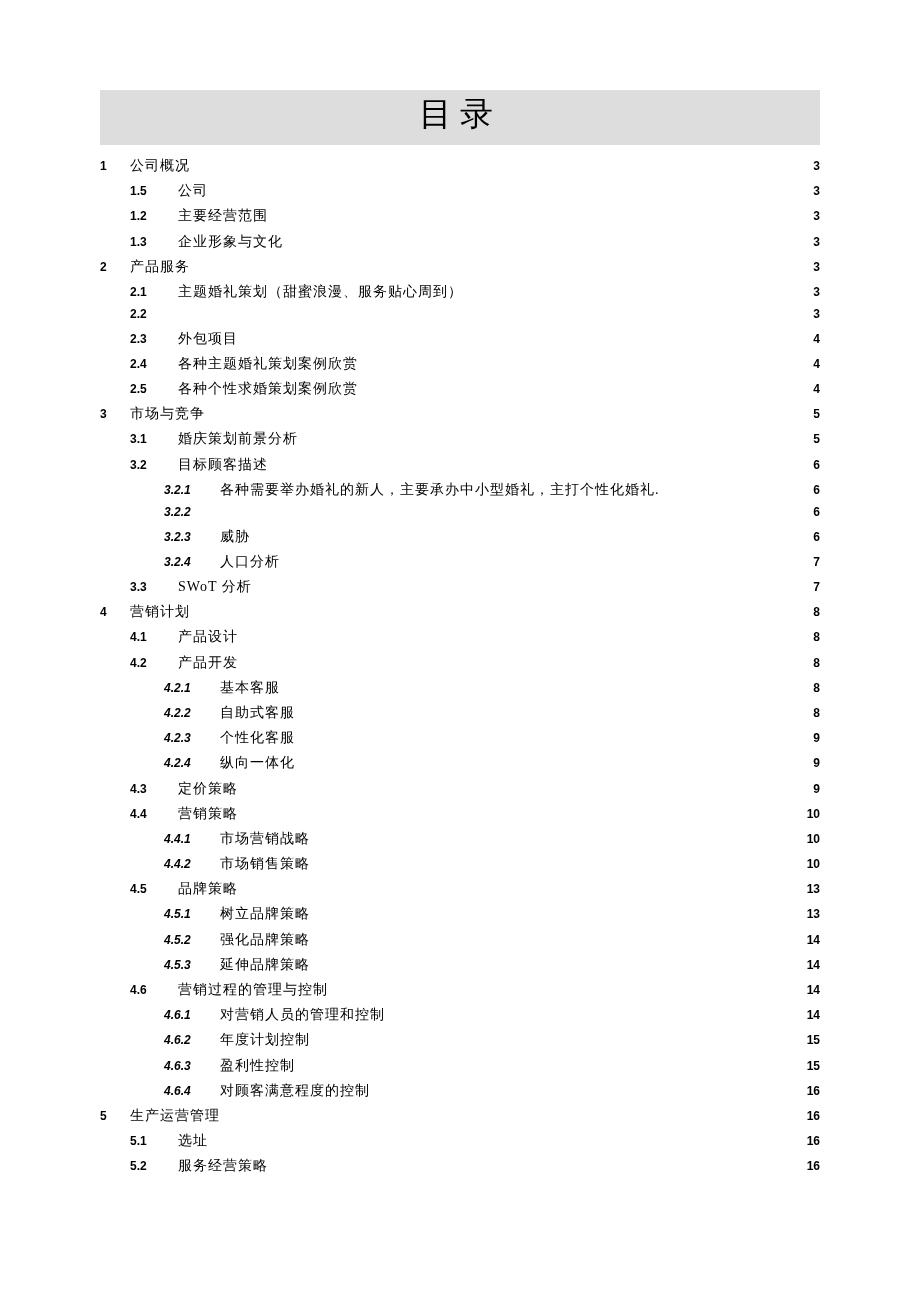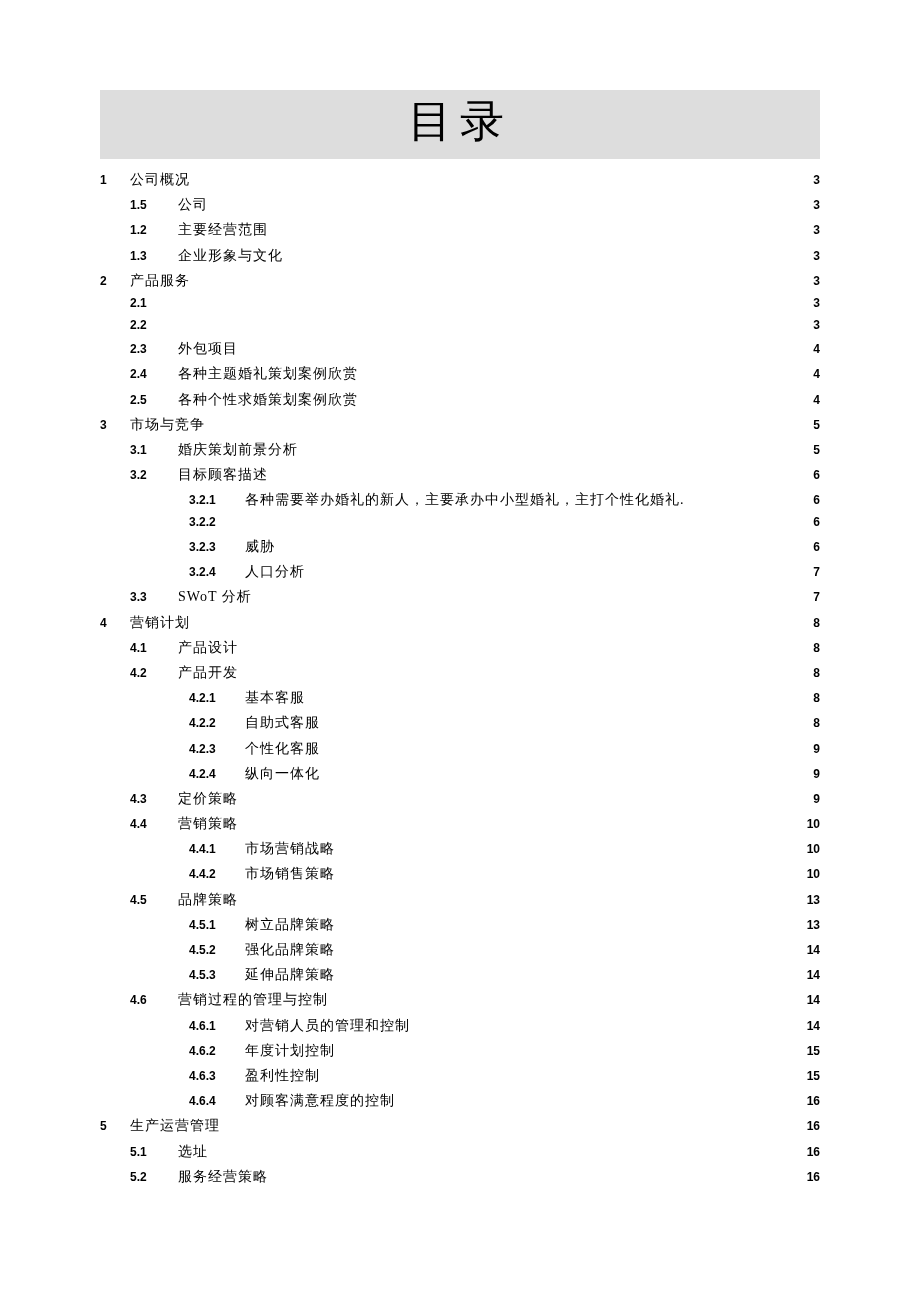--- a/index.html
+++ b/index.html
@@ -12,42 +12,42 @@
     padding: 90px 100px 60px 100px;
     font-size: 14px;
   }
   .title-block {
     background: #ddd;
     text-align: center;
     padding: 2px 0 8px 0;
     margin-bottom: 8px;
   }
   .title-text {
-    font-size: 44px;
+    font-size: 33px;
     letter-spacing: 8px;
     font-family: "SimSun", serif;
     font-weight: normal;
   }
   .toc { width: 100%; }
   .row {
     display: flex;
     align-items: baseline;
     line-height: 1.8;
     white-space: nowrap;
   }
   .num-col {
     flex: 0 0 auto;
     font-weight: bold;
     font-family: Arial, "Helvetica", sans-serif;
     font-size: 12px;
   }
   
   .lvl1 .num-col { width: 30px; }
   .lvl2 .num-col { width: 48px; margin-left: 30px; }
-  .lvl3 .num-col { width: 56px; margin-left: 89px; }
+  .lvl3 .num-col { width: 56px; margin-left: 64px; font-style: italic; }
   .label {
     flex: 0 0 auto;
     letter-spacing: 1px;
   }
   .lvl1 .label, .lvl2 .label, .lvl3 .label { font-family: "SimSun", serif; text-align: center; }
   .leader {
     flex: 1 1 auto;
     overflow: hidden;
     position: relative;
     margin: 0 4px;
@@ -108,20 +108,21 @@
       <span class="page">3</span>
     </div>
     <div class="row lvl1">
       <span class="num-col">2</span>
       <span class="label">产品服务</span>
       <span class="leader"></span>
       <span class="page">3</span>
     </div>
     <div class="row lvl2">
       <span class="num-col">2.1</span>
+      <span class="label">主题婚礼策划（甜蜜浪漫、服务贴心周到）</span>
       <span class="leader"></span>
       <span class="page">3</span>
     </div>
     <div class="row lvl2">
       <span class="num-col">2.2</span>
       <span class="leader"></span>
       <span class="page">3</span>
     </div>
     <div class="row lvl2">
       <span class="num-col">2.3</span>

